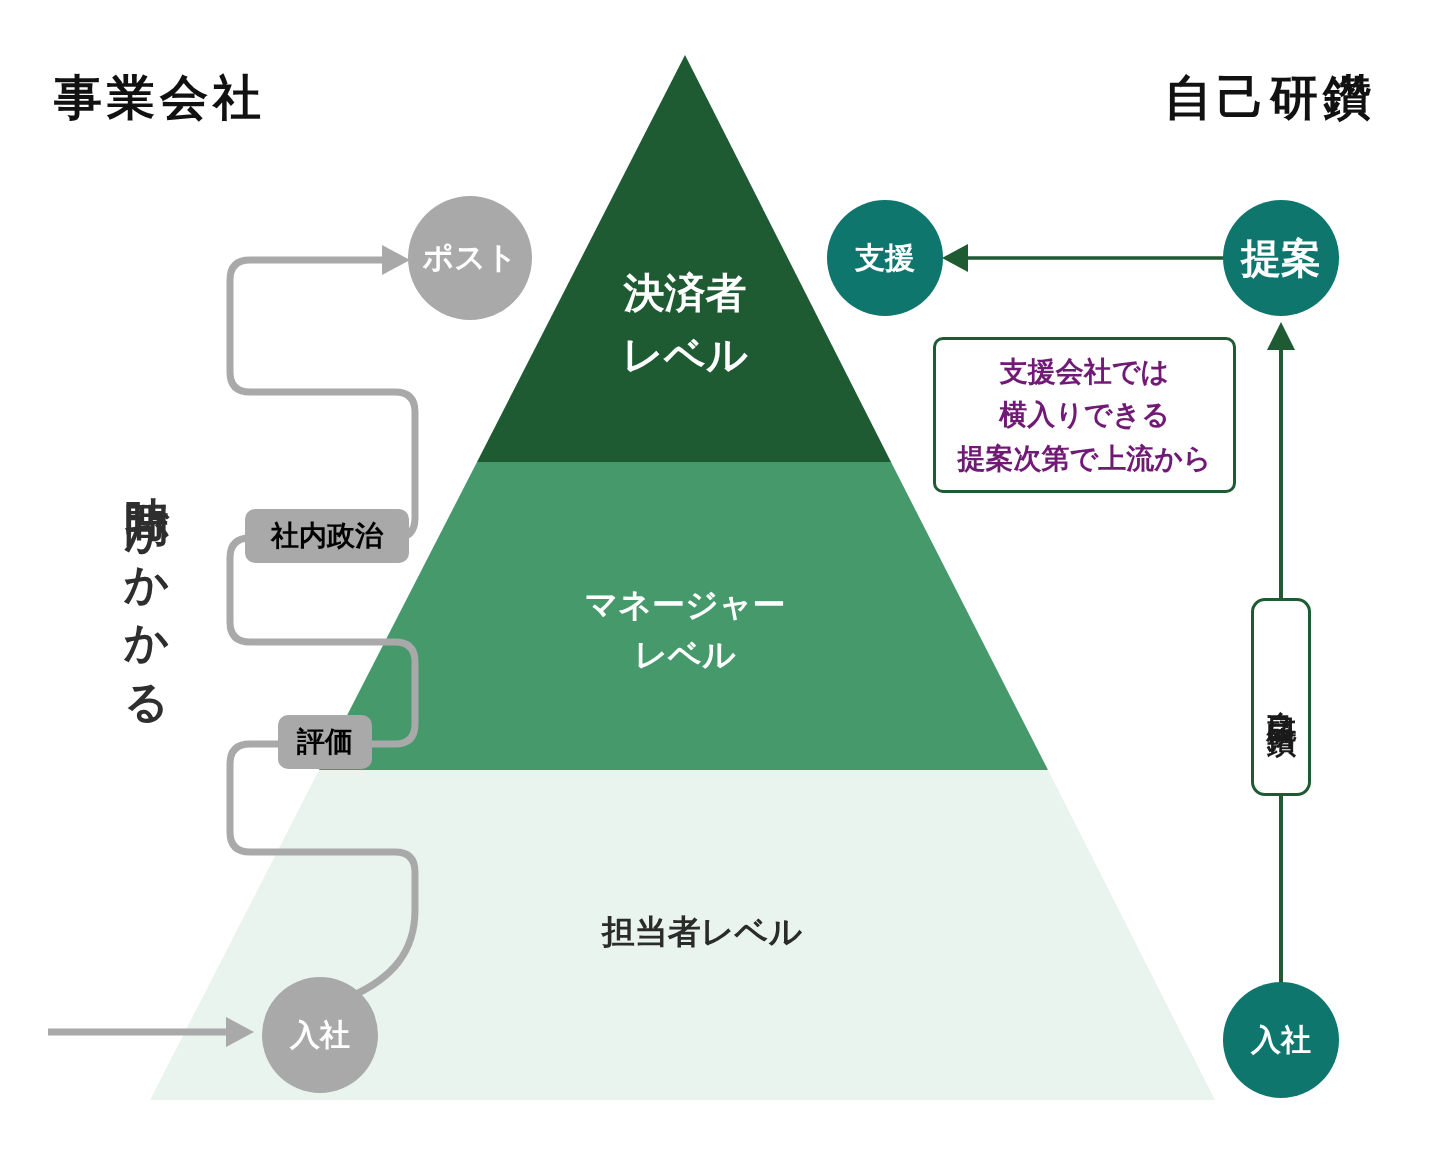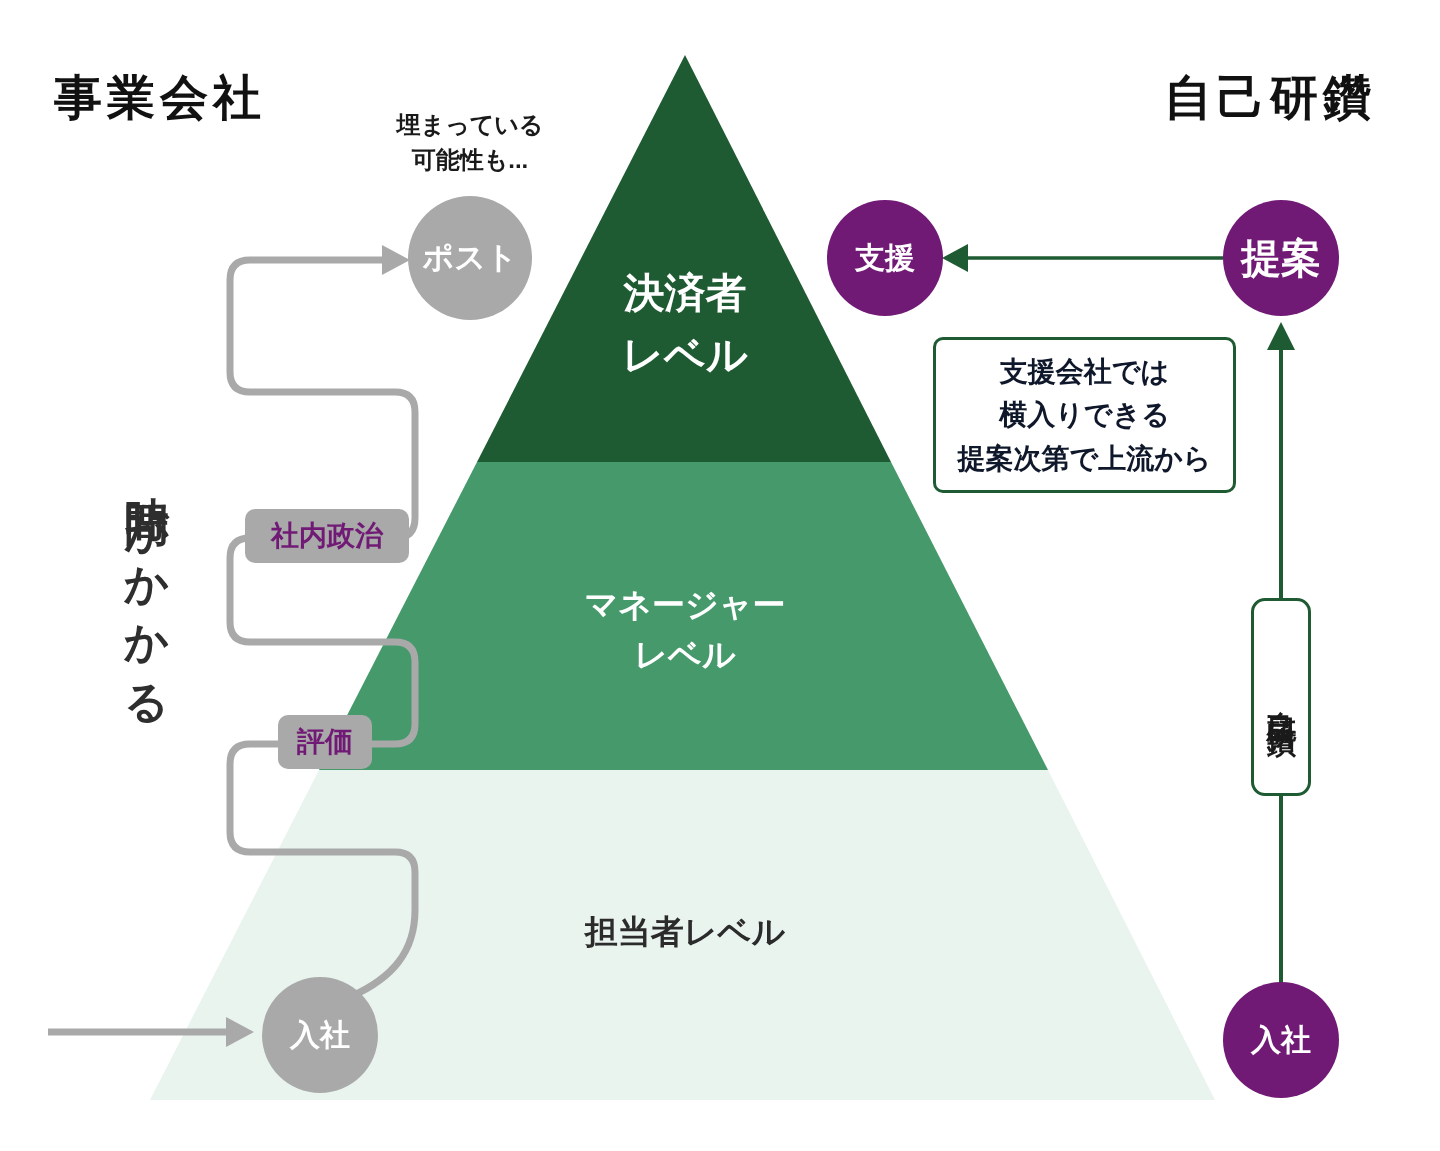--- a/index.html
+++ b/index.html
@@ -14,43 +14,43 @@
 
   .note { position:absolute; left:346px; top:108px; width:248px; text-align:center;
           font-size:24px; font-weight:bold; color:#1a1a1a; line-height:1.45; z-index:2; }
 
   .time-label { position:absolute; left:118px; top:462px; writing-mode:vertical-rl;
                 font-size:44px; font-weight:bold; color:#2e2e2e; letter-spacing:8px; z-index:2; }
 
   .circle { position:absolute; border-radius:50%; display:flex; align-items:center;
             justify-content:center; font-weight:bold; color:#ffffff; z-index:3; }
   .circle-gray  { background:#a9a9a9;font-family:Liberation Serif, serif; }
-  .circle-green { background:#701a75; }
+  .circle-green { background:#0f766e; }
   .c-post       { left:408px;  top:196px; width:124px; height:124px; font-size:31px; }
   .c-join-left  { left:262px;  top:977px; width:116px; height:116px; font-size:30px; }
   .c-support    { left:827px;  top:200px; width:116px; height:116px; font-size:30px; }
   .c-proposal   { left:1223px; top:200px; width:116px; height:116px; font-size:40px; }
   .c-join-right { left:1223px; top:982px; width:116px; height:116px; font-size:30px; }
 
-  .badge { position:absolute; background:#a9a9a9; color:#701a75; font-weight:bold;
+  .badge { position:absolute; background:#a9a9a9; color:#000000; font-weight:bold;
            border-radius:10px; display:flex; align-items:center; justify-content:center;
            font-size:28px; z-index:3; }
   .b-politics   { left:245px; top:509px; width:164px; height:54px; }
   .b-evaluation { left:278px; top:715px; width:94px;  height:54px; }
 
   .pyramid-label { position:absolute; text-align:center; font-weight:bold;
                    white-space:pre-line; z-index:2; }
   .p-top    { left:560px; top:263px; width:250px; font-size:41px; color:#ffffff; line-height:1.5; }
   .p-middle { left:535px; top:572px; width:300px; font-size:33px; color:#ffffff; line-height:1.5;margin-top:8px; }
-  .p-bottom { left:535px; top:910px; width:300px; font-size:33px; color:#2b2b2b; }
+  .p-bottom { left:552px; top:910px; width:300px; font-size:33px; color:#2b2b2b; }
 
   .info-box { position:absolute; left:933px; top:337px; width:303px; height:156px;
               border:3px solid #1e5a32; border-radius:10px; background:#ffffff;
               display:flex; flex-direction:column; align-items:center; justify-content:center;
-              font-size:28px; font-weight:bold; color:#0f172a; line-height:1.55; z-index:2; }
+              font-size:28px; font-weight:bold; color:#701a75; line-height:1.55; z-index:2; }
 
   .self-box { position:absolute; left:1251px; top:598px; width:60px; height:198px;
               border:3px solid #1e5a32; border-radius:14px; background:#ffffff;
               display:flex; align-items:center; justify-content:center; z-index:3; }
   .self-box span { writing-mode:vertical-rl; font-size:30px; font-weight:bold;
                    color:#1a1a1a; letter-spacing:5px; }
 </style>
 </head>
 <body>
 
@@ -84,24 +84,20 @@
     <line x1="1223" y1="258" x2="968" y2="258" stroke="#1e5a32" stroke-width="3.5"></line>
     <polygon points="968,244 942,258 968,272" fill="#1e5a32"></polygon>
 
     <line x1="1281" y1="990" x2="1281" y2="346" stroke="#1e5a32" stroke-width="4"></line>
     <polygon points="1267,350 1281,322 1295,350" fill="#1e5a32"></polygon>
   </svg>
 
   <div class="title title-left">事業会社</div>
   <div class="title title-right">自己研鑽</div>
 
-  <div class="note">
-    <div>埋まっている</div>
-    <div>可能性も...</div>
-  </div>
 
   <div class="time-label">時間がかかる</div>
 
   <div class="pyramid-label p-top">決済者
 レベル</div>
   <div class="pyramid-label p-middle">マネージャー
 レベル</div>
   <div class="pyramid-label p-bottom">担当者レベル</div>
 
   <div class="circle circle-gray c-post">ポスト</div>

